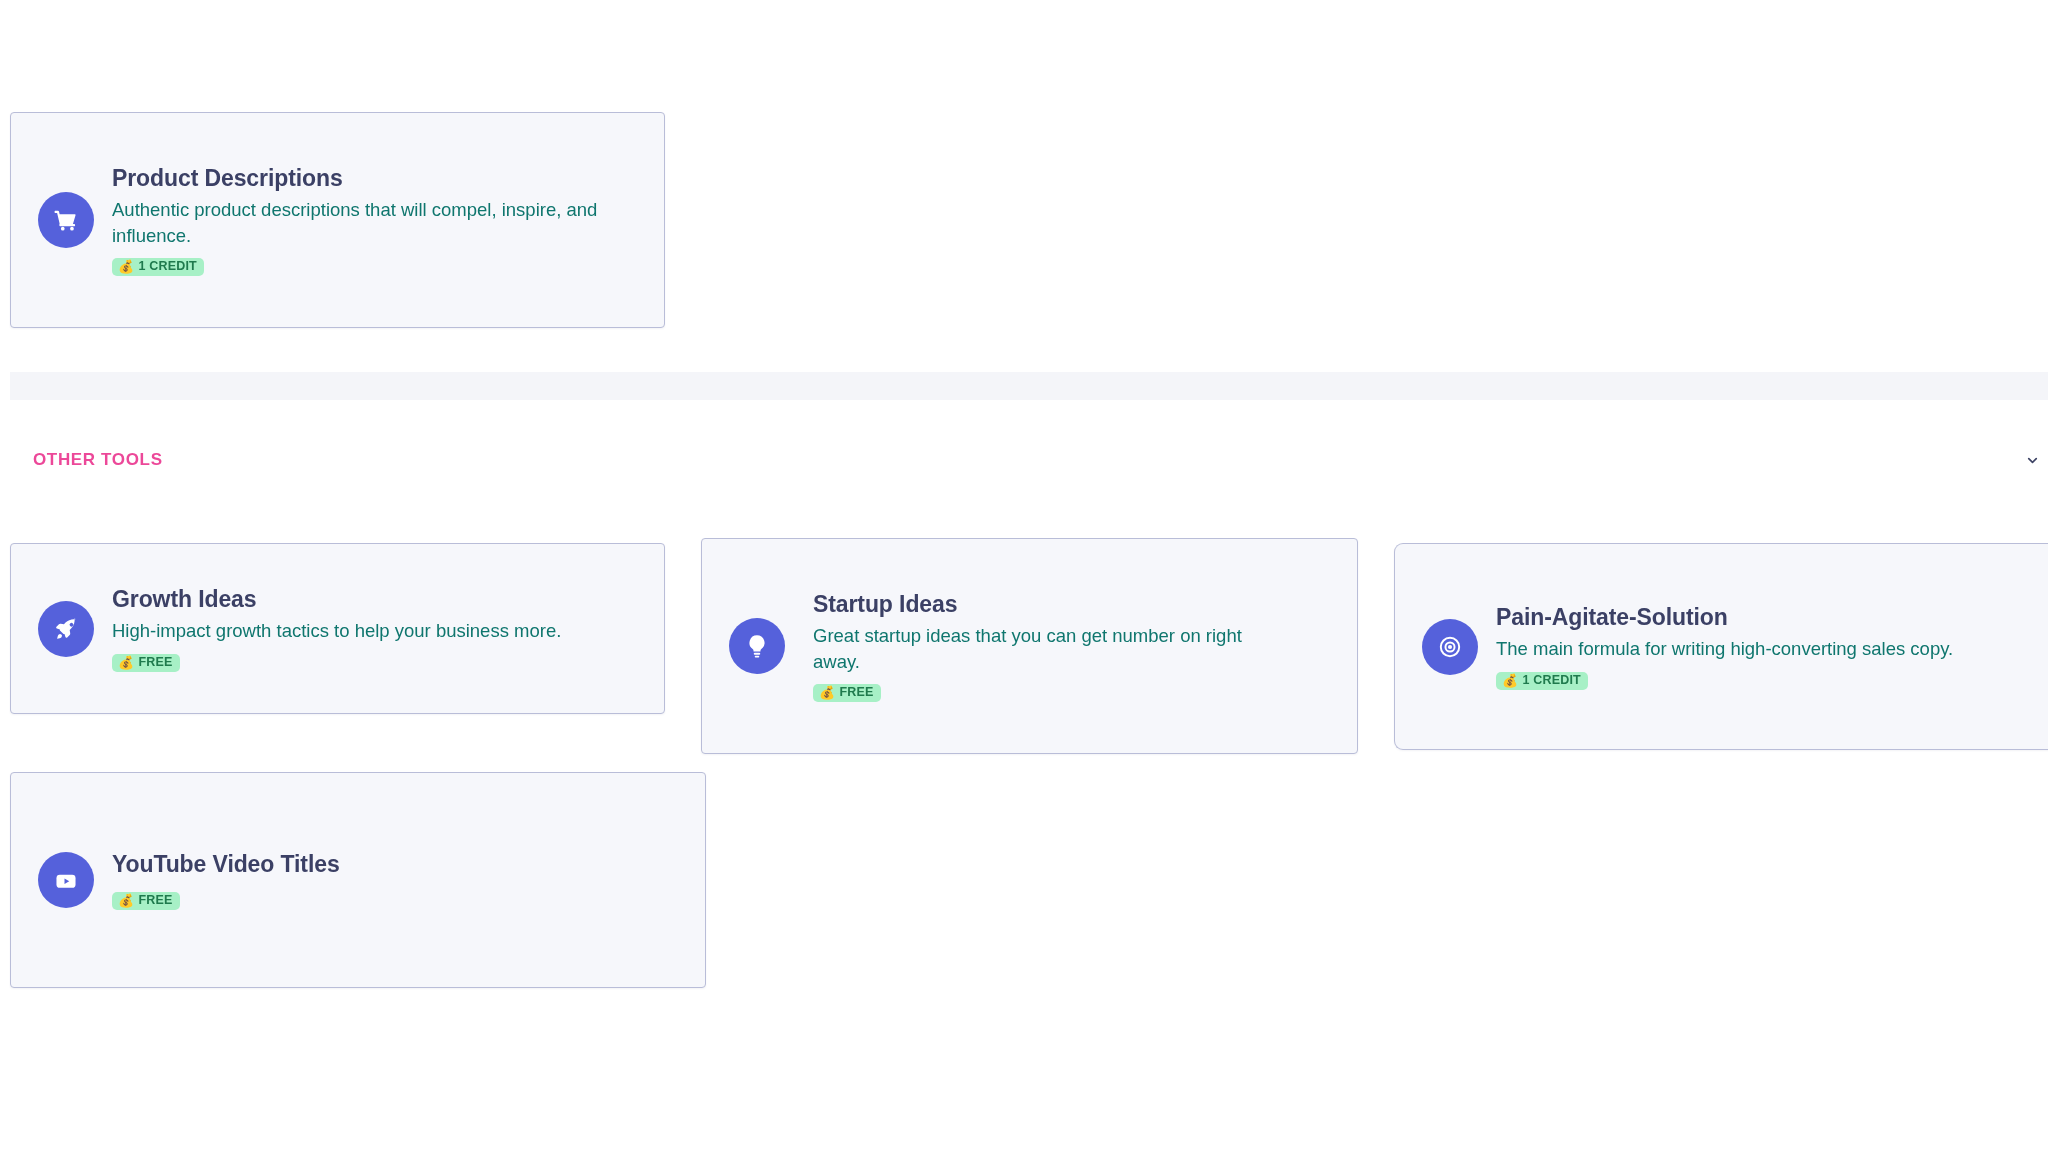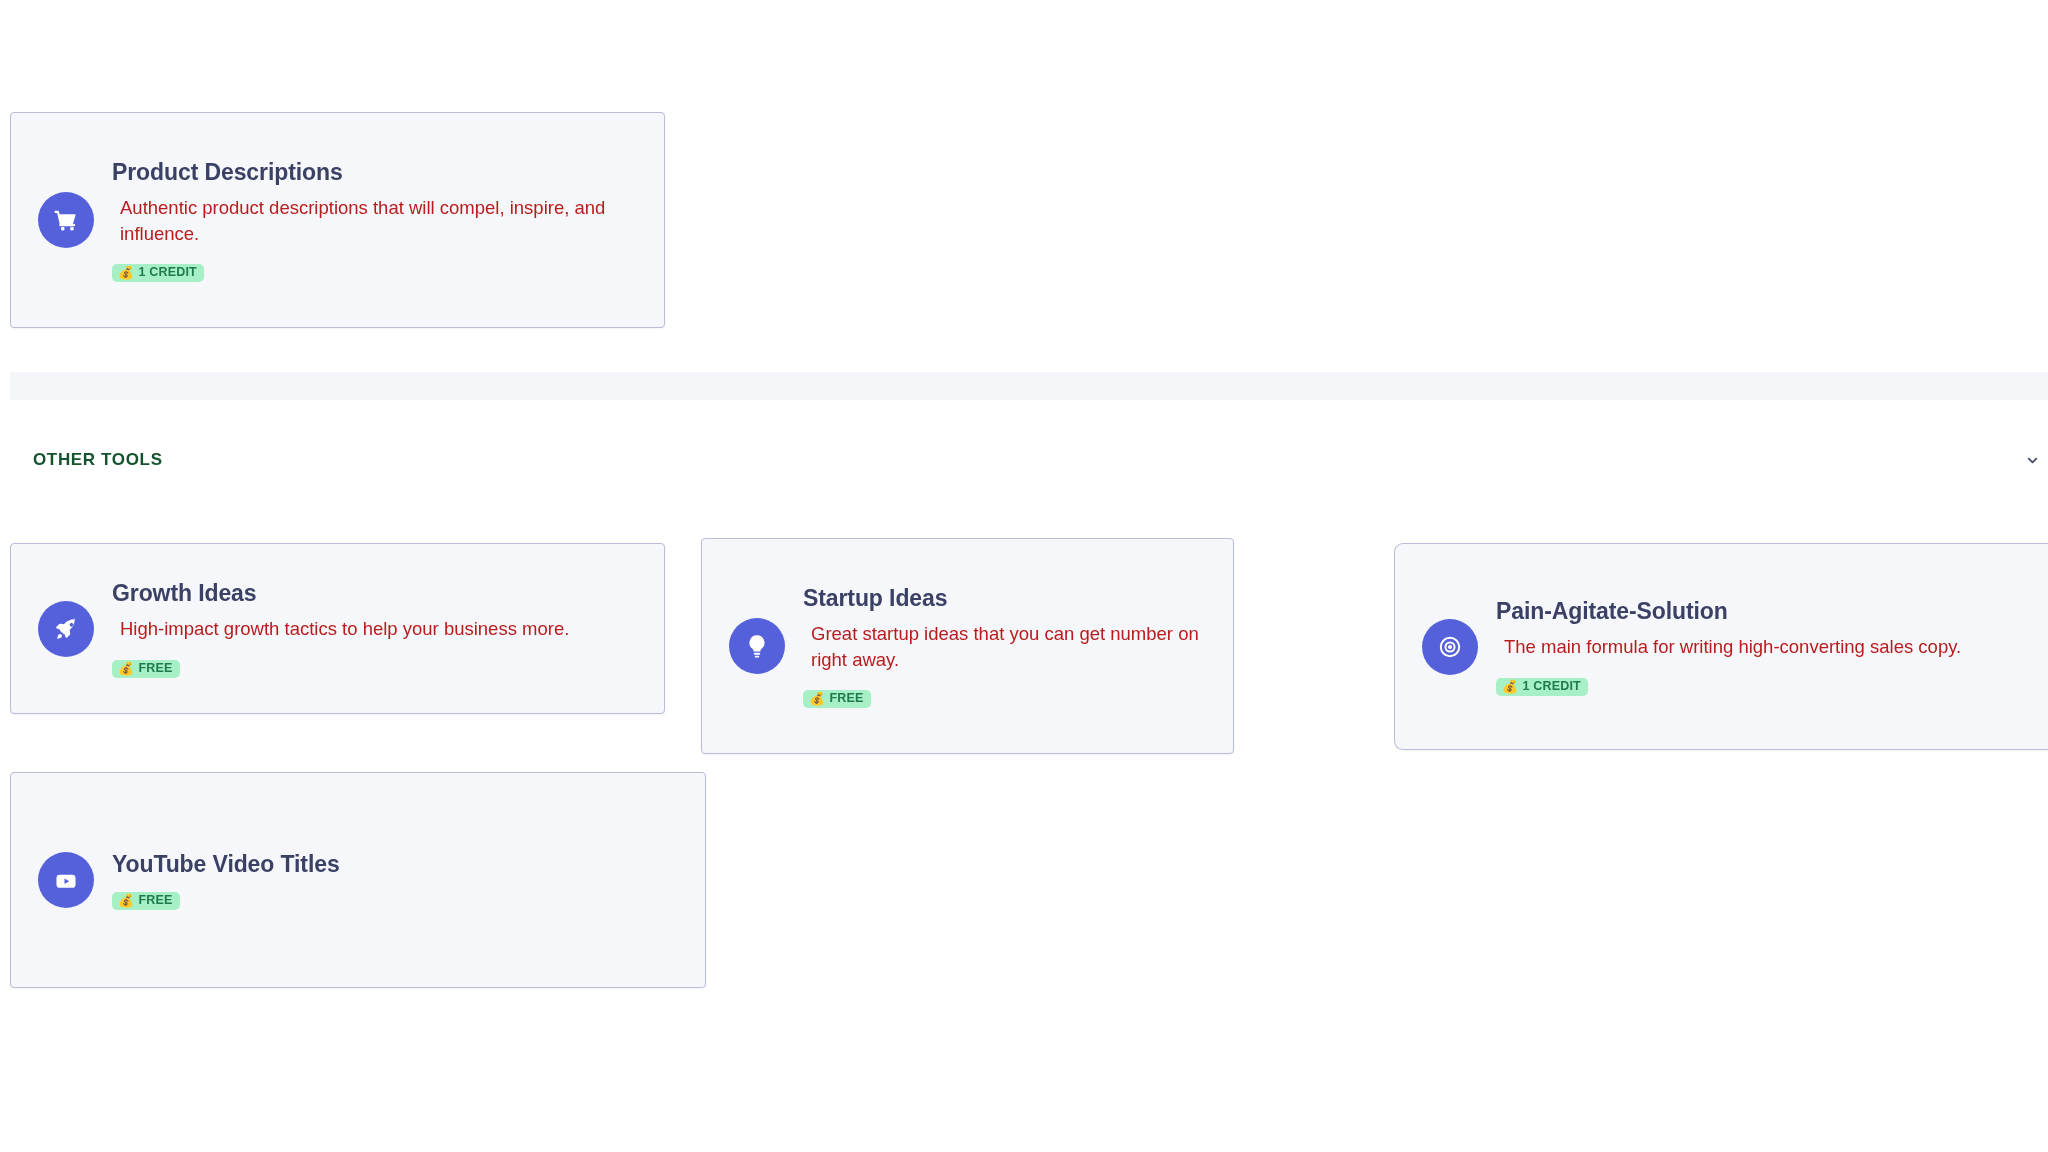--- a/index.html
+++ b/index.html
@@ -62,23 +62,23 @@
     font-weight: bold;
     color: #3b4065;
     letter-spacing: -0.1px;
     line-height: 1.25;
     margin: 0 0 4px 0;
     white-space: nowrap;
   }
 
   .card-desc {
     font-size: 18.5px;
-    color: #b91c1c;
+    color: #0f766e;
     line-height: 1.42;
-    margin: 8px;
+    margin: 0;
     font-weight: normal;
   }
 
   .badge {
     display: inline-flex;
     align-items: center;
     gap: 4px;
     margin-top: 9px;
     padding: 2px 7px 3px 6px;
     border-radius: 5px;
@@ -116,21 +116,21 @@
     display: flex;
     align-items: center;
     cursor: pointer;
   }
 
   .section-title {
     margin-left: 33px;
     font-size: 17px;
     font-weight: bold;
     letter-spacing: 0.65px;
-    color: #14532d;
+    color: #ec4899;
     text-transform: uppercase;
     text-align: center;
   }
 
   .section-spacer { flex: 1 1 auto; }
 
   .section-chevron {
     margin-right: 6px;
     width: 20px;
     height: 20px;
@@ -144,21 +144,21 @@
     fill: none;
     stroke: #3d4364;
     stroke-width: 2.6;
     stroke-linecap: round;
     stroke-linejoin: round;
   }
 
   
   #card-product-descriptions { left: 10px;   top: 112px; width: 655px;  height: 216px; }
   #card-growth-ideas         { left: 10px;   top: 543px; width: 655px;  height: 171px; }
-  #card-startup-ideas        { left: 701px;  top: 538px; width: 533px;  height: 216px; }
+  #card-startup-ideas        { left: 701px;  top: 538px; width: 657px;  height: 216px; gap: 10px; }
   #card-pain-agitate         { left: 1394px; top: 543px; width: 700px;  height: 207px;
                                border-right: none; border-radius: 9px 0 0 9px; }
   #card-youtube-titles       { left: 10px;   top: 772px; width: 696px;  height: 216px; }
 </style>
 </head>
 <body>
 
 <div class="page">
 
   <div class="card" id="card-product-descriptions">

